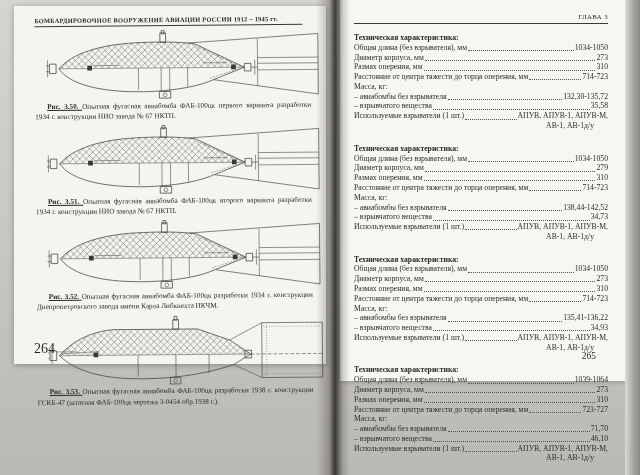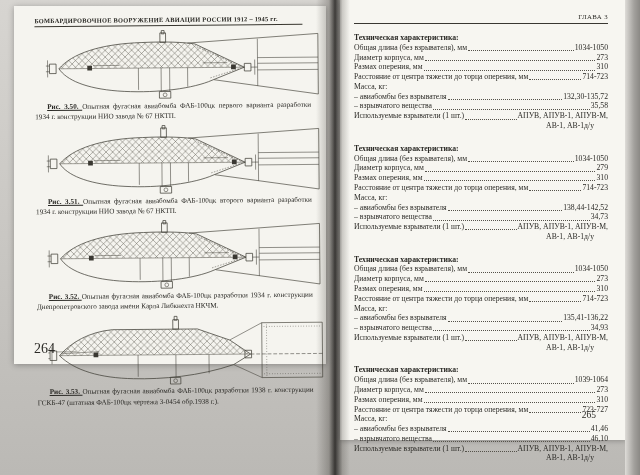--- a/index.html
+++ b/index.html
@@ -34,21 +34,21 @@
     background:linear-gradient(90deg,rgba(50,46,40,0) 0%,rgba(50,46,40,.30) 38%,
       rgba(18,16,14,.78) 56%,rgba(50,46,40,.22) 78%,rgba(50,46,40,0) 100%);
     pointer-events:none;
   }
   .right-edge{
     position:absolute;right:0;top:0;width:15px;height:475px;z-index:5;
     background:linear-gradient(90deg,#dedcd8 0%,#a3a19d 60%,#8b8985 100%);
   }
   
   .page-right{
-    position:absolute;left:340px;top:0;width:286px;height:440px;
+    position:absolute;left:340px;top:0;width:286px;height:381px;
     background:#f7f6f1;box-shadow:0 1px 5px rgba(0,0,0,.25);
   }
   .page-right-inner{padding:13px 18px 0 14px;}
   .rp-header{
     text-align:right;font-size:6.8px;letter-spacing:.4px;
     border-bottom:1.1px solid #3a3832;padding-bottom:3px;
   }
   .spec-block{margin-top:13px;font-size:7.7px;line-height:1.27;}
   .spec-block:first-of-type{margin-top:9px;}
   .spec-title{font-weight:bold;}
@@ -316,21 +316,21 @@
             </div>
             <div class="spec-row">
               <span class="spec-label">Расстояние от центра тяжести до торца оперения, мм</span>
               <span class="spec-dots"></span>
               <span class="spec-value">723-727</span>
             </div>
             <div class="spec-line">Масса, кг:</div>
             <div class="spec-row">
               <span class="spec-label">– авиабомбы без взрывателя</span>
               <span class="spec-dots"></span>
-              <span class="spec-value">41,46</span>
+              <span class="spec-value">71,70</span>
             </div>
             <div class="spec-row">
               <span class="spec-label">– взрывчатого вещества</span>
               <span class="spec-dots"></span>
               <span class="spec-value">46,10</span>
             </div>
             <div class="spec-row">
               <span class="spec-label">Используемые взрыватели (1 шт.)</span>
               <span class="spec-dots"></span>
               <span class="spec-value">АПУВ, АПУВ-1, АПУВ-М,</span>

